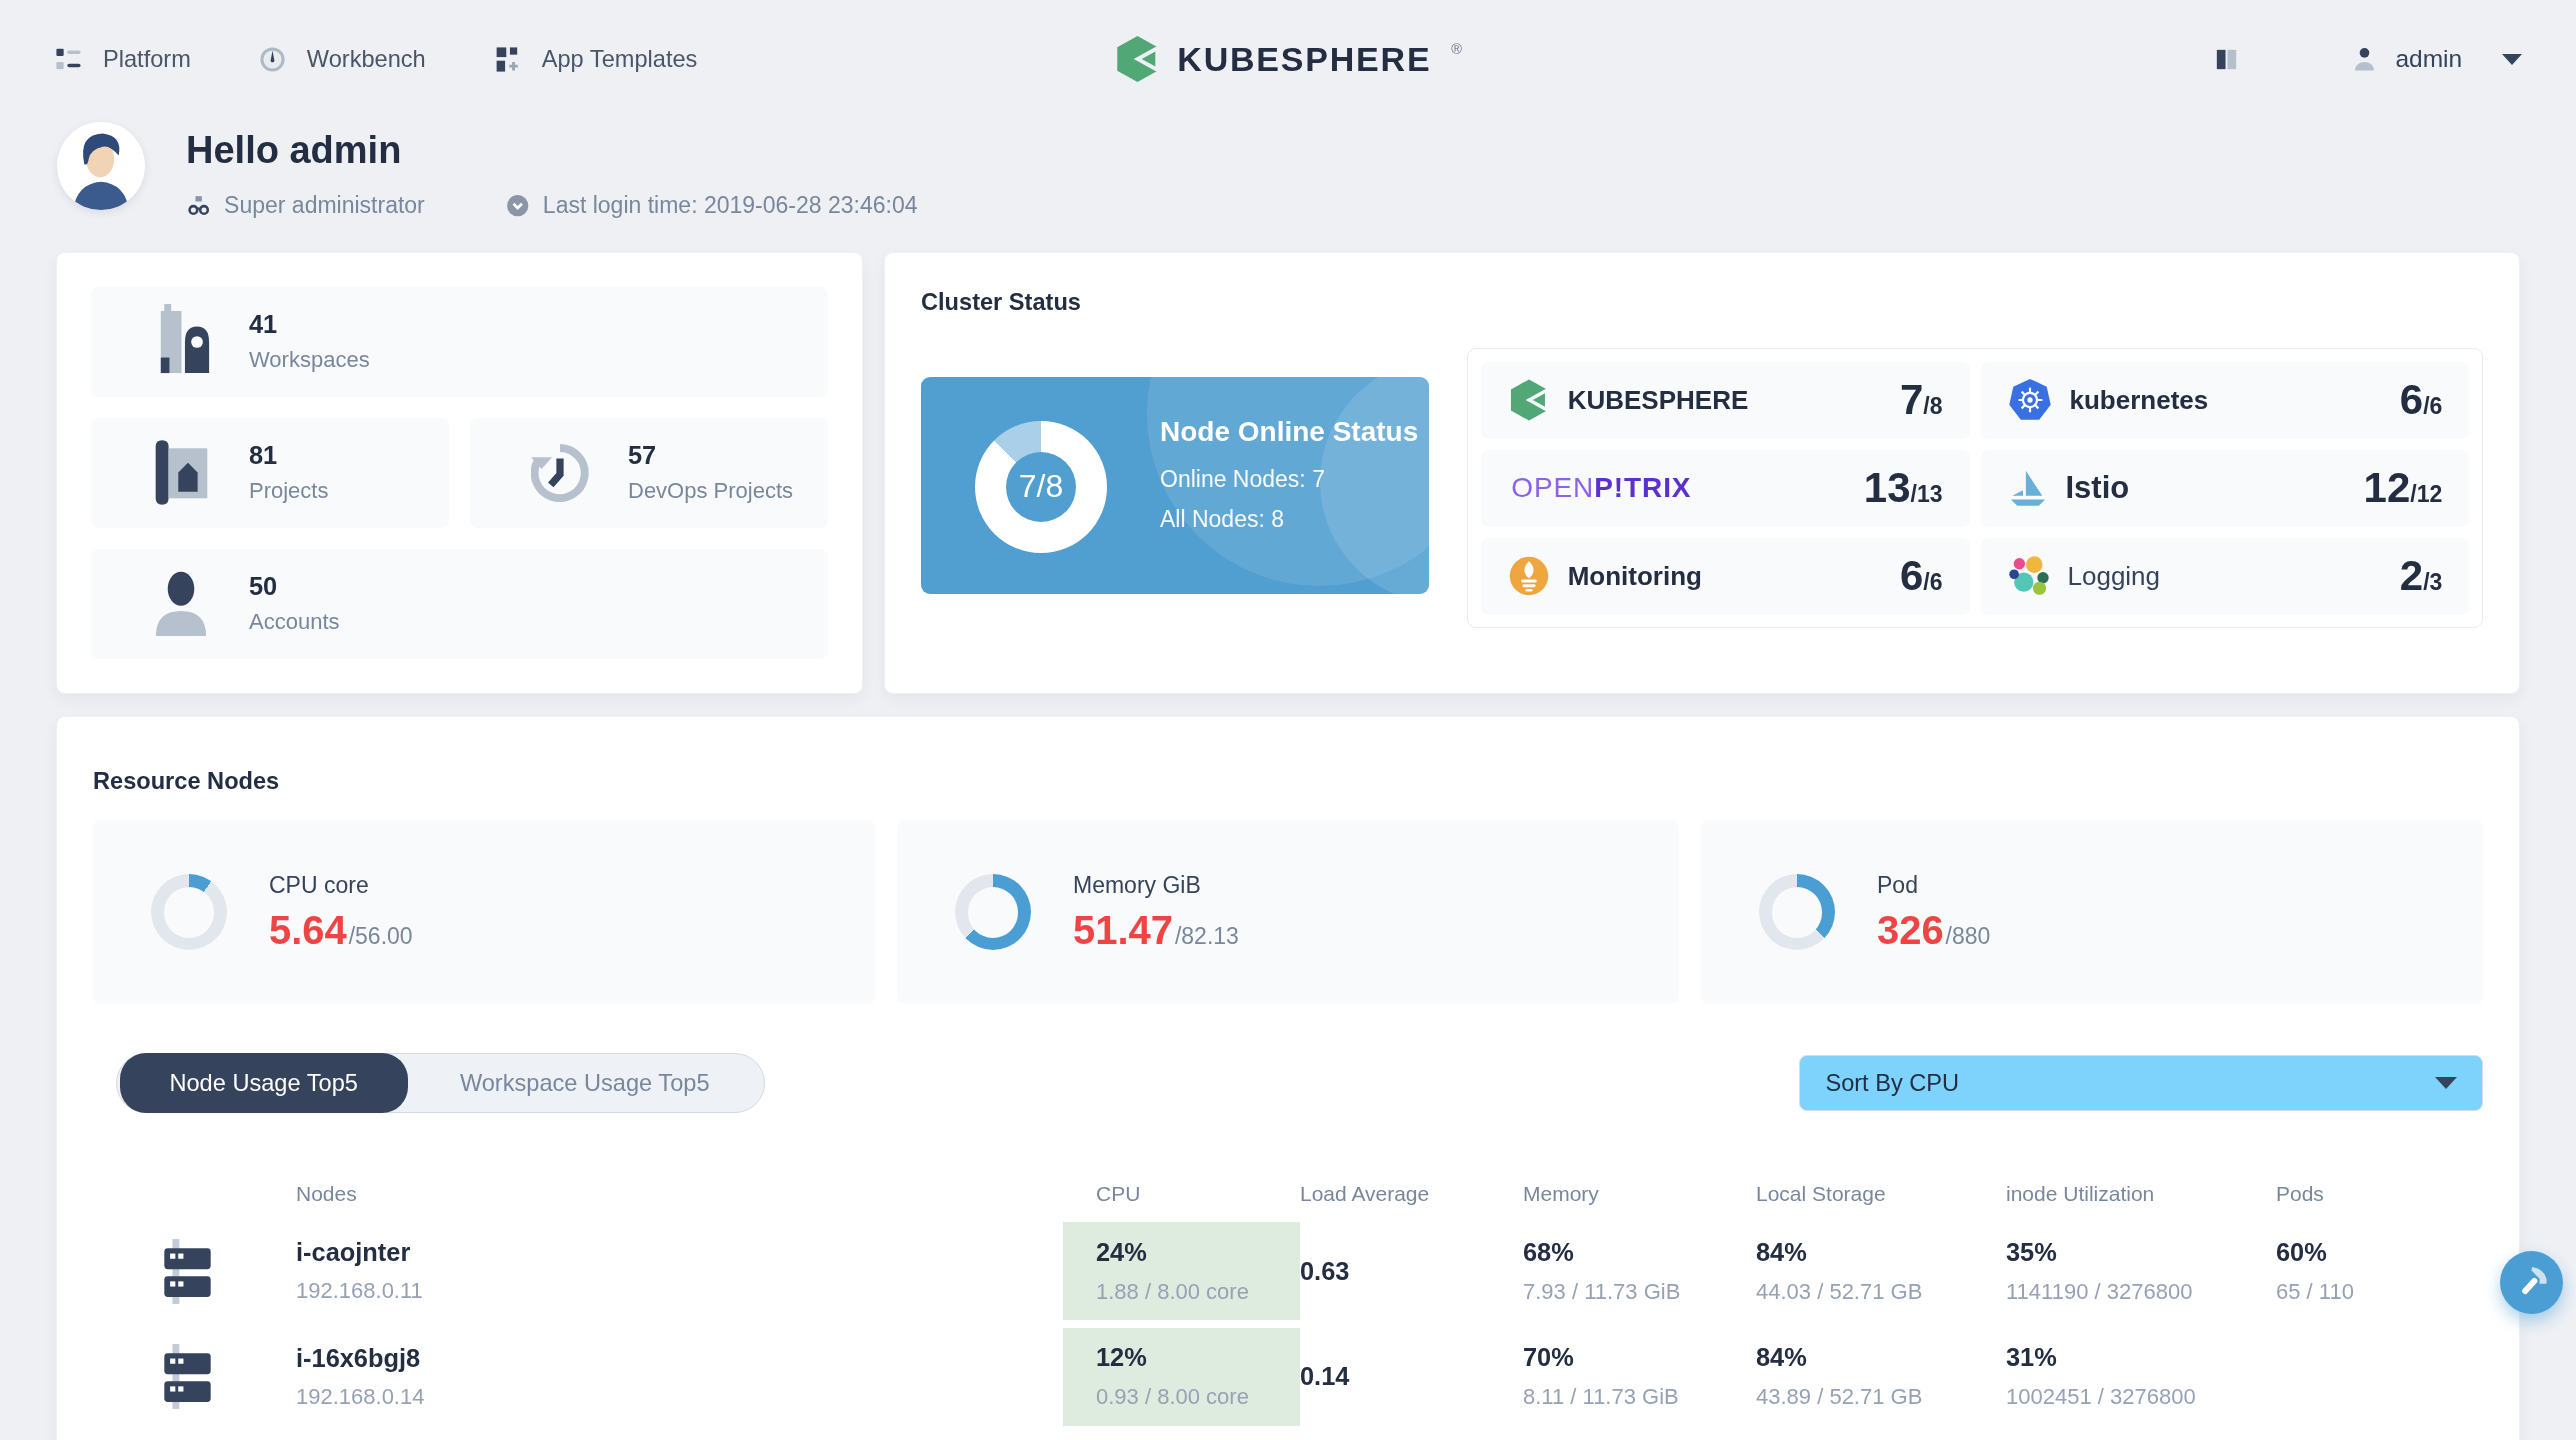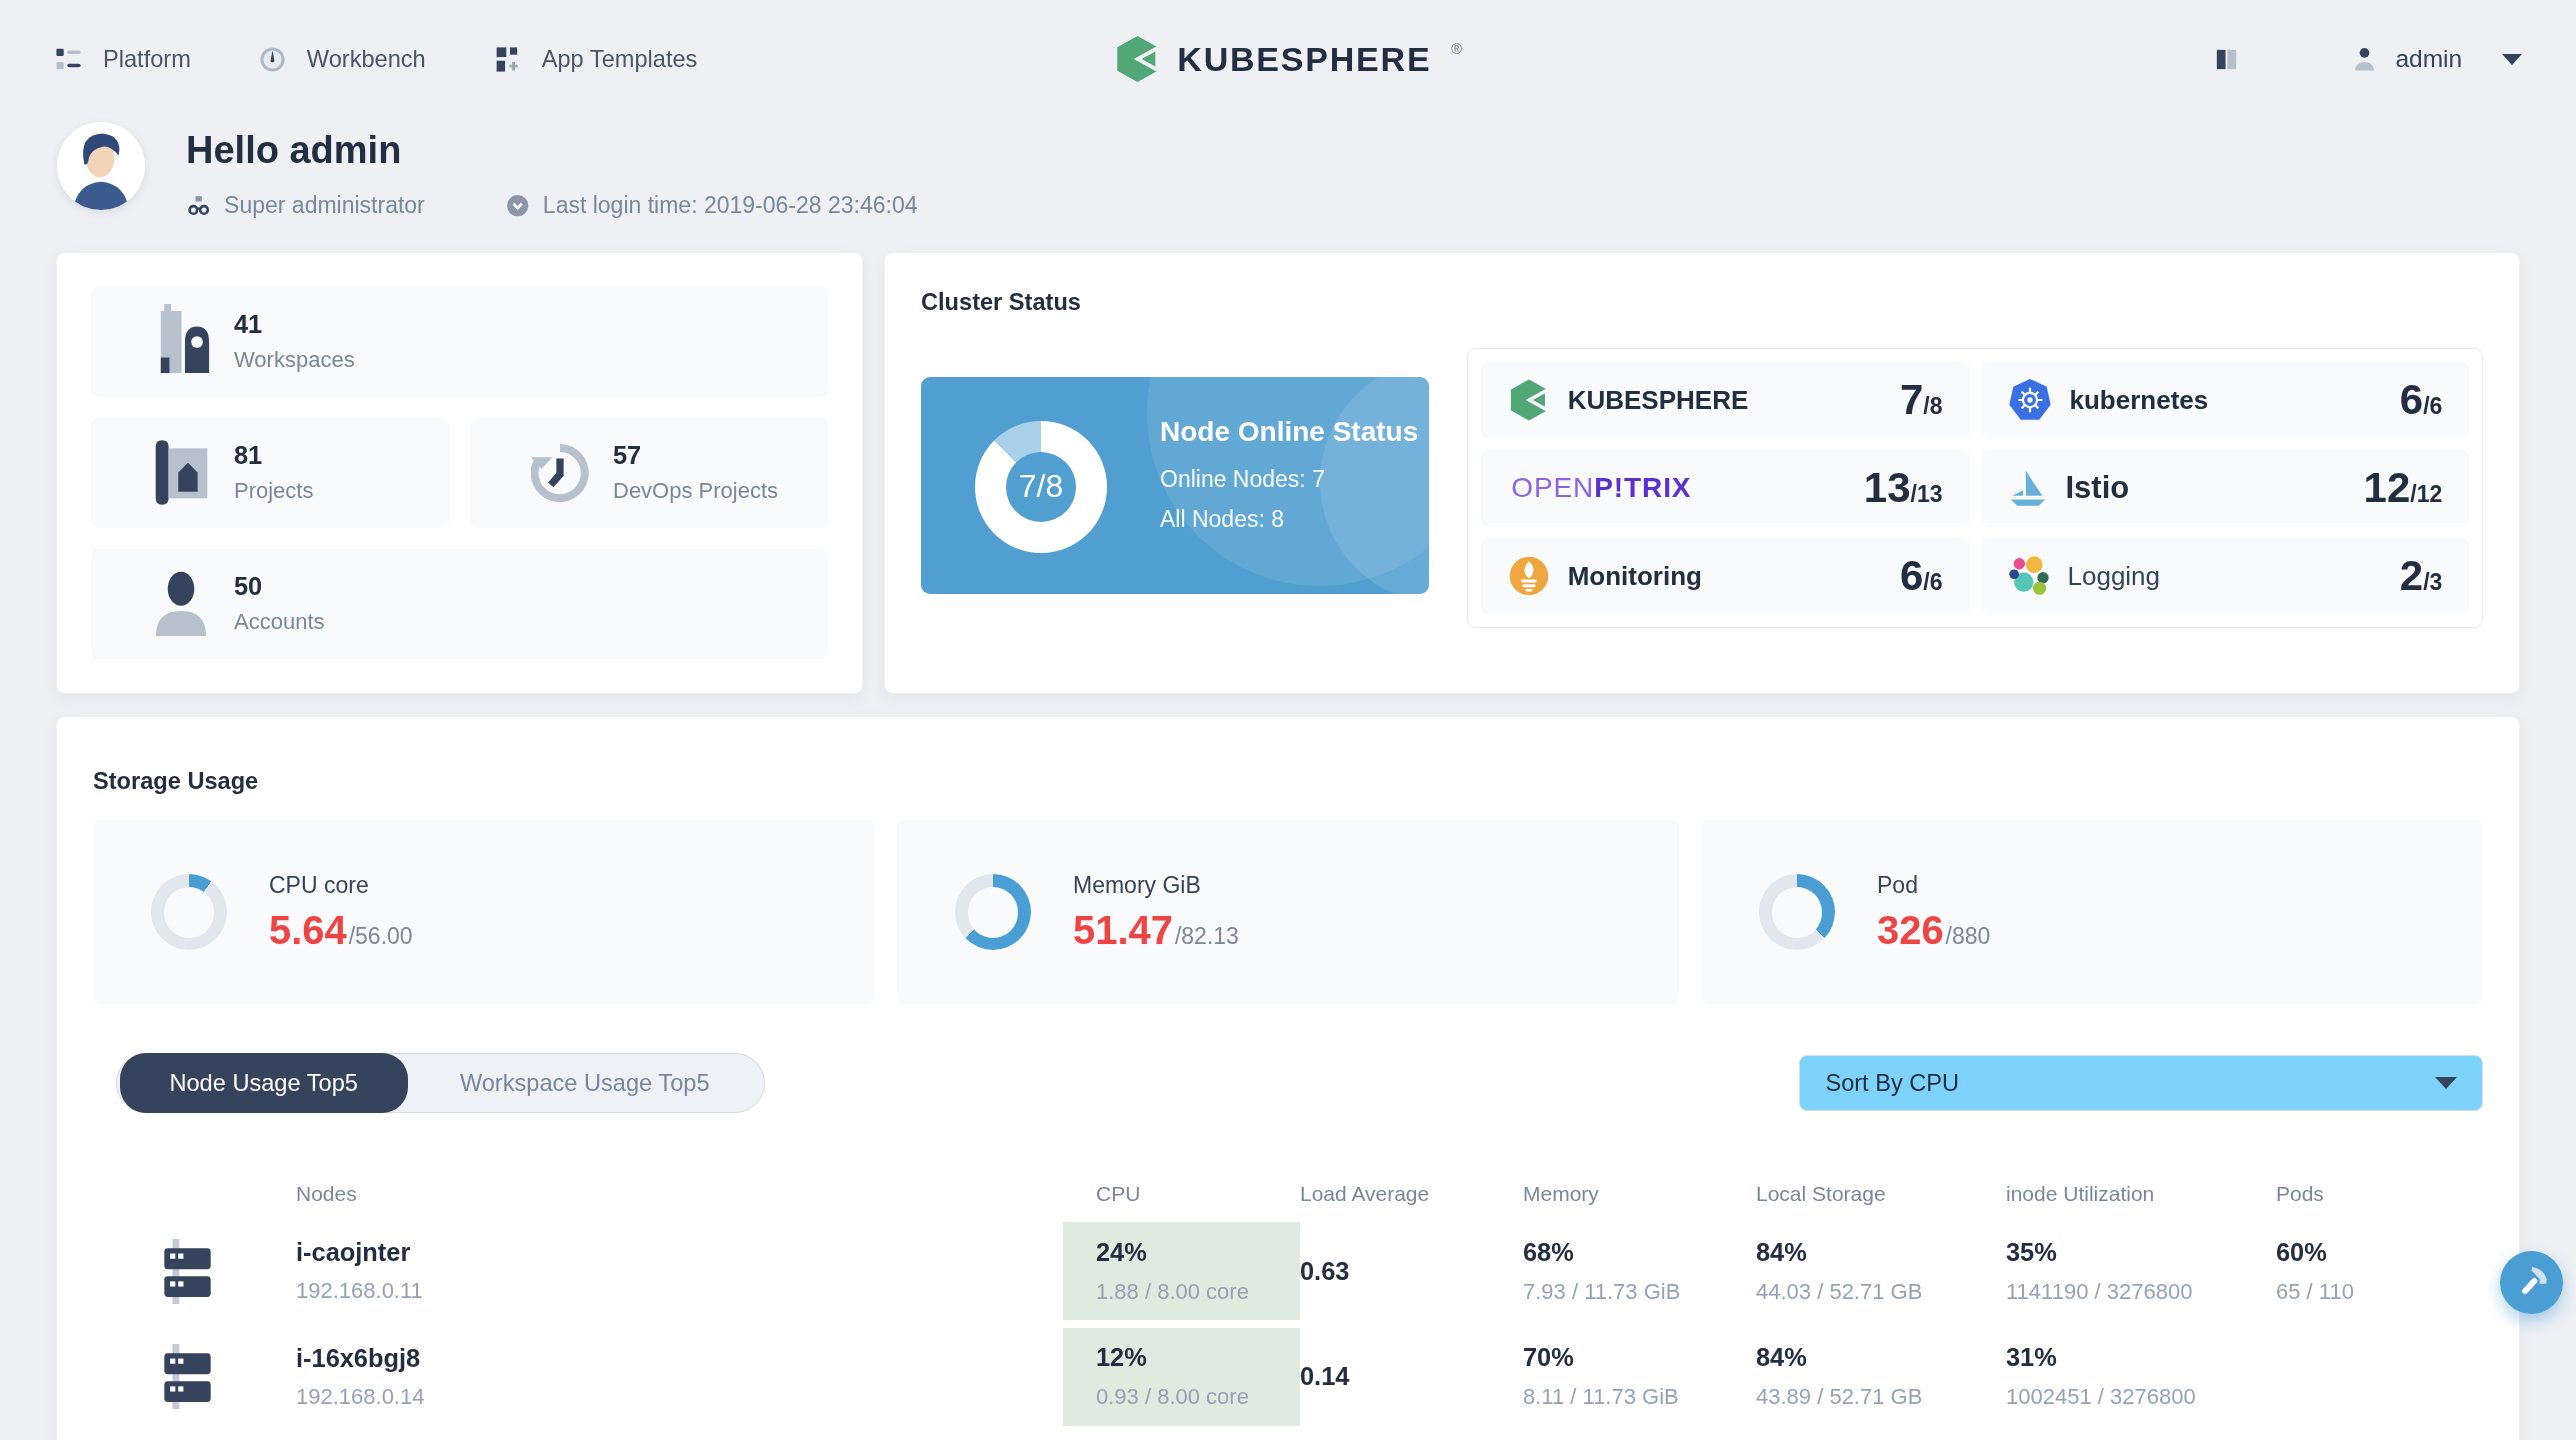--- a/index.html
+++ b/index.html
@@ -34,21 +34,21 @@
   
   .main{padding:0 56px;margin-top:33px;}
   .row1{display:flex;gap:21px;}
   .card{background:#ffffff;border-radius:9px;border:0.9px solid #eef0f4;box-shadow:0 5.4px 14.5px rgba(36,46,66,.05);box-sizing:border-box;}
 
   
   .summary-card{width:807px;height:442px;padding:34px;display:grid;grid-template-columns:1fr 1fr;grid-template-rows:1fr 1fr 1fr;gap:21px;}
   .sum-tile{background:#f9fafb;border-radius:7.3px;display:flex;align-items:center;padding-left:49px;box-sizing:border-box;cursor:pointer;}
   .tile-wide{grid-column:1 / span 2;}
   .sum-icon{width:82px;display:flex;justify-content:center;flex:none;}
-  .sum-text{margin-left:12px;}
+  .sum-text{margin-left:27px;}
   .sum-value{font-size:25.4px;font-weight:700;color:#242e42;}
   .sum-label{font-size:22px;color:#79879c;margin-top:8.2px;}
 
   
   .cluster-card{flex:1;height:442px;padding:36px;box-sizing:border-box;}
   .section-title{font-size:23.6px;font-weight:600;color:#242e42;}
   .cluster-body{display:flex;margin-top:32px;align-items:flex-start;}
   .node-panel{position:relative;width:508px;height:217px;border-radius:9px;background:#519fd1;margin-top:29px;overflow:hidden;flex:none;}
   .deco1{position:absolute;right:-63px;top:-136px;width:345px;height:345px;border-radius:50%;background:rgba(255,255,255,.10);}
   .deco2{position:absolute;right:-136px;top:-18px;width:245px;height:245px;border-radius:50%;background:rgba(255,255,255,.12);}
@@ -366,21 +366,21 @@
                   <span class="comp-denom">/3</span>
                 </span>
             </div>
 
           </div>
         </div>
       </div>
     </div>
 
     <div class="card usage-card">
-      <div class="section-title">Storage Usage</div>
+      <div class="section-title">Resource Nodes</div>
 
       <div class="gauges">
         <div class="gauge-card">
           <div class="donut" style="background: conic-gradient(rgb(74, 158, 211) 0deg, rgb(74, 158, 211) 36deg, rgb(226, 231, 238) 36deg, rgb(226, 231, 238) 360deg);"></div>
           <div class="gauge-text">
             <div class="gauge-label">CPU core</div>
             <div class="gauge-vals">
                 <span class="gauge-used">5.64</span>
                 <span class="gauge-total">/56.00</span>
               </div>

